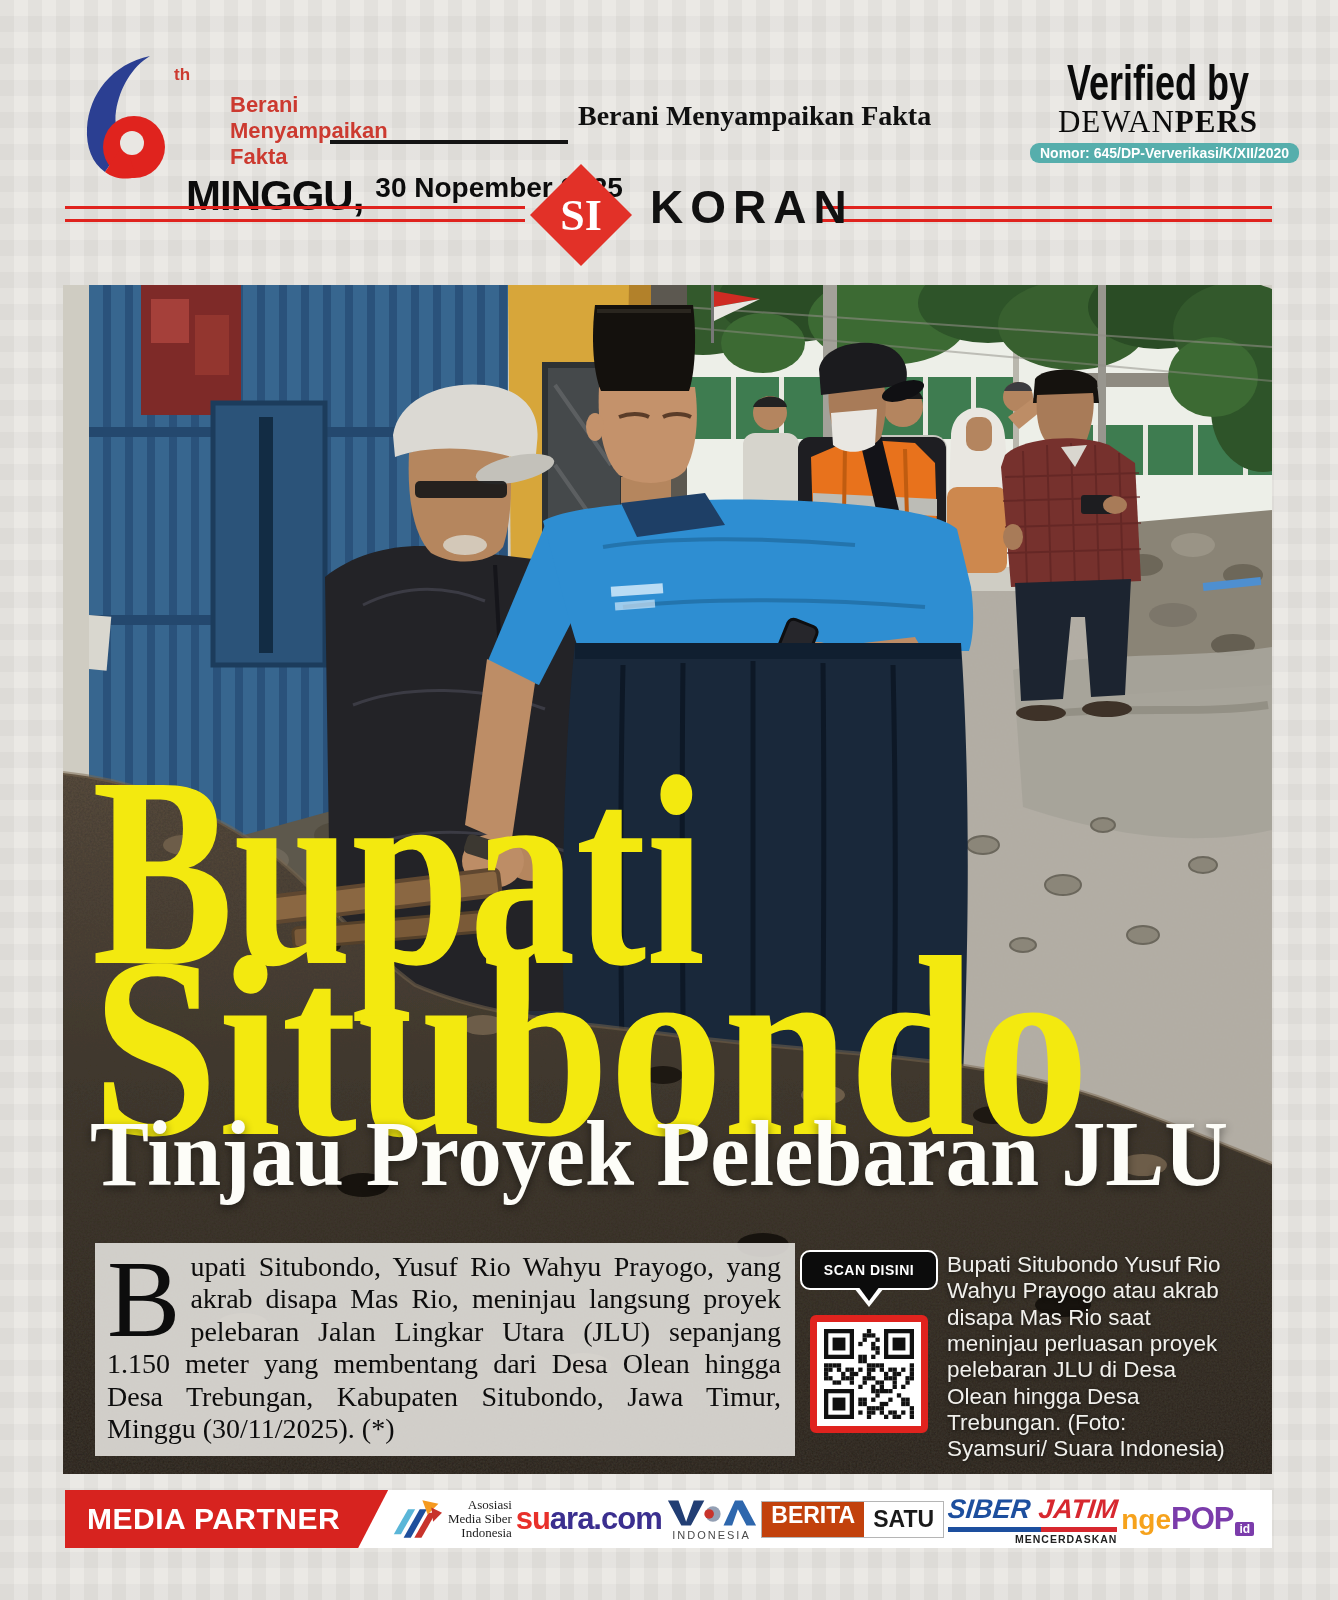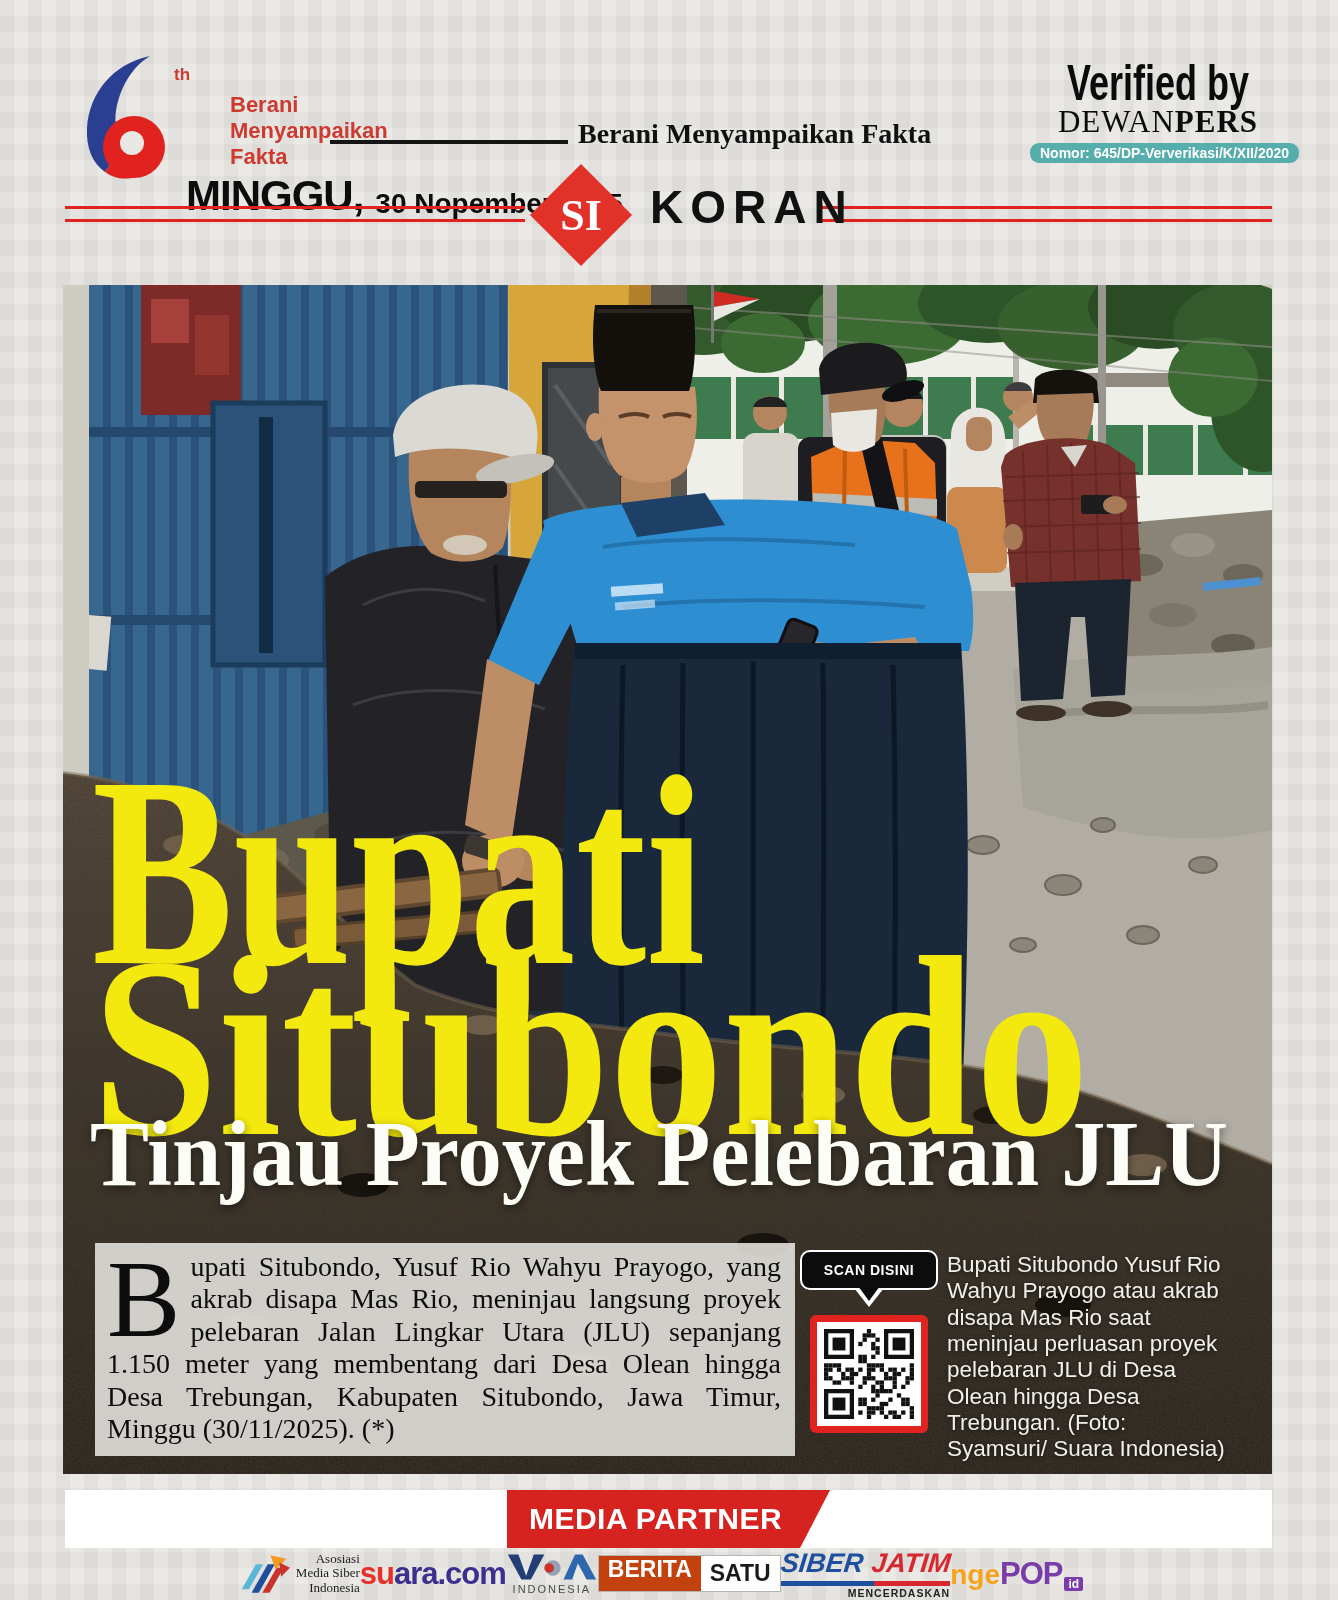--- a/index.html
+++ b/index.html
@@ -11,29 +11,29 @@
       #e9e7e3;}
   .abs{position:absolute;}
 
   
   .anniv-svg{left:70px;top:50px;width:152px;height:132px;}
   .anniv-tag{left:230px;top:92px;font-size:22px;font-weight:bold;color:#cc3a30;line-height:1.18;}
   .masthead{left:322px;top:56px;font-size:71px;font-weight:bold;letter-spacing:-2px;line-height:1;white-space:nowrap;}
   .masthead .blue{color:#2b4a9e;}
   .masthead .red{color:#d42b26;margin-left:10px;}
   .mast-underline{left:330px;top:140px;width:238px;height:4px;background:#141414;}
-  .mast-tagline{left:578px;top:118px;font-family:"Liberation Serif",serif;font-size:28px;font-weight:bold;color:#101010;white-space:nowrap;}
+  .mast-tagline{left:578px;top:100px;font-family:"Liberation Serif",serif;font-size:28px;font-weight:bold;color:#101010;white-space:nowrap;}
   .verified{left:1030px;top:60px;width:256px;text-align:center;}
   .verified .vb{font-size:45px;font-weight:bold;line-height:.95;color:#0b0b0b;transform:scale(.8,1.1);transform-origin:center top;white-space:nowrap;}
   .verified .dp{font-family:"Liberation Serif",serif;font-size:31px;letter-spacing:1px;color:#0b0b0b;margin-top:1px;white-space:nowrap;}
   .verified .dp .b{font-weight:bold;}
   .verified .badge{display:inline-block;margin-top:3px;background:#56aeac;color:#fff;font-size:14px;font-weight:bold;border-radius:9px;padding:2px 10px;white-space:nowrap;}
 
   
-  .dateline{left:186px;top:172px;display:flex;align-items:flex-end;gap:12px;white-space:nowrap;}
+  .dateline{left:186px;top:172px;display:flex;align-items:flex-start;gap:12px;white-space:nowrap;}
   .dateline .day{font-size:42px;font-weight:bold;letter-spacing:-1px;color:#0c0c0c;}
   .dateline .date{font-size:28px;font-weight:bold;color:#0c0c0c;}
   .redline{height:10px;border-top:3px solid #e0231e;border-bottom:3px solid #e0231e;}
   .rl-left{left:65px;top:206px;width:460px;}
   .rl-right{left:818px;top:206px;width:454px;}
   .si-diamond{left:528px;top:162px;width:106px;height:106px;}
   .koran{left:650px;top:180px;font-size:46px;letter-spacing:7px;color:#111;font-weight:700;}
 
   
   .photo{left:63px;top:285px;width:1209px;height:1189px;}
@@ -55,21 +55,21 @@
   .scan-bubble{width:134px;background:#0c0c0c;border:2px solid #fff;border-radius:10px;color:#fff;
     font-size:14px;font-weight:bold;text-align:center;padding:10px 0;letter-spacing:.5px;}
   .pt-outer{width:0;height:0;border-left:15px solid transparent;border-right:15px solid transparent;border-top:19px solid #fff;margin-top:-2px;}
   .pt-inner{width:0;height:0;border-left:11px solid transparent;border-right:11px solid transparent;border-top:15px solid #0c0c0c;margin:-21px auto 0;position:relative;left:0;}
   .qrbox{margin-top:14px;width:104px;height:104px;background:#fff;border:7px solid #e0231e;border-radius:6px;display:flex;align-items:center;justify-content:center;}
 
   
   .caption{left:947px;top:1252px;width:282px;font-size:22.5px;line-height:1.17;color:#f1f0ec;text-shadow:0 1px 4px rgba(0,0,0,.65);}
 
   
-  .footer{left:65px;top:1490px;width:1207px;height:58px;background:#fff;display:flex;align-items:center;flex-direction:column;}
+  .footer{left:65px;top:1490px;width:1207px;height:58px;background:#fff;display:flex;align-items:center;}
   .mp-label{height:58px;background:#d7231f;color:#fff;font-size:30px;font-weight:bold;letter-spacing:.5px;
     line-height:58px;padding:0 48px 0 22px;clip-path:polygon(0 0,100% 0,calc(100% - 30px) 100%,0 100%);flex:0 0 auto;}
   .partners{flex:1;display:flex;align-items:center;justify-content:space-evenly;padding-right:14px;}
   .amsi{display:flex;align-items:center;gap:6px;text-align:right;}
   .amsi .txt{font-family:"Liberation Serif",serif;font-size:13px;line-height:1.08;color:#1d1d1d;}
   .suara{font-size:31px;font-weight:bold;letter-spacing:-1px;}
   .suara .p1{color:#e8302a;}.suara .p2{color:#3b2f8f;}
   .voa{display:flex;flex-direction:column;align-items:center;}
   .voa .sub{font-size:11px;letter-spacing:2px;color:#4a4a4a;margin-top:1px;}
   .bsatu{display:flex;border:1px solid #b5b5b5;font-weight:bold;font-size:23px;}

